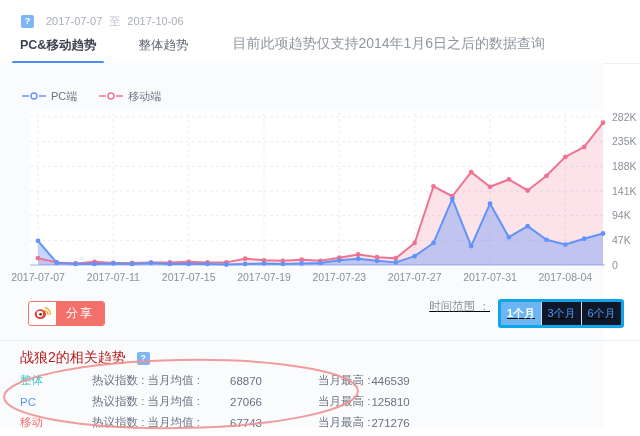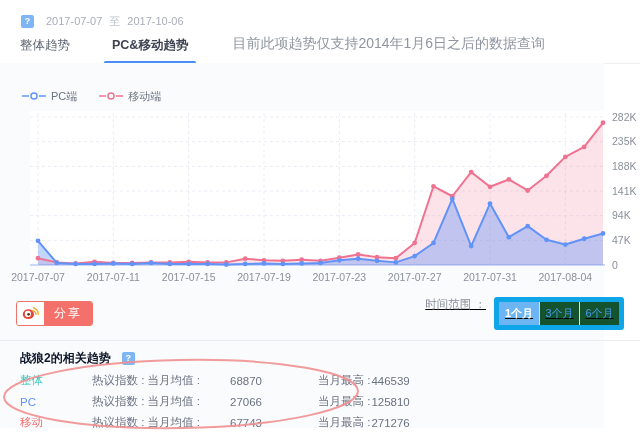--- a/index.html
+++ b/index.html
@@ -29,36 +29,36 @@
   .section { position:absolute; top:63px; left:0; width:604px; height:365px; background:#fafbfd; }
   .legend { display:flex; align-items:center; gap:22px; padding:26px 0 0 22px; height:40px; }
   .legend-item { display:flex; align-items:center; gap:5px; font-size:11px; color:#6b7280; cursor:pointer; }
   .chart-wrap { position:absolute; top:42px; left:0; width:640px; height:190px; }
   .chart-wrap svg { display:block; }
 
   
   .toolbar { position:absolute; top:233px; left:0; width:640px; height:34px;
     display:flex; align-items:center; justify-content:space-between; padding:0 16px; }
   .share-btn { display:flex; align-items:stretch; height:25px; border:1px solid #f3706b;
-    border-radius:3px; overflow:hidden; cursor:pointer; background:#bef264; }
+    border-radius:3px; overflow:hidden; cursor:pointer; background:#bef264;margin-left:12px; }
   .share-icon-box { width:27px; display:flex; align-items:center; justify-content:center; background:#fff; }
   .share-label { background:#f3706b; color:#fff; font-size:12px; display:flex; align-items:center; padding:0 10px; letter-spacing:2px; }
   .range-group { display:flex; align-items:flex-start;text-decoration:underline; }
   .range-label { font-size:11.5px; color:#8a9099; margin-right:8px; }
-  .range-btns { display:flex; border:5px solid #0ea5e9; border-radius:3px; overflow:hidden; }
+  .range-btns { display:flex; border:3px solid #0ea5e9; border-radius:3px; overflow:hidden; }
   .range-btn { width:40px; height:23px; display:flex; align-items:center; justify-content:center;
-    font-size:11px; color:#4a9af0; background:#14532d; cursor:pointer; border-left:1px solid #cfe0f2; }
+    font-size:11px; color:#4a9af0; background:#0f172a; cursor:pointer; border-left:1px solid #cfe0f2; }
   .range-btn:first-child { border-left:none; }
   .range-btn.selected { background:#6db5f2; color:#fff; font-weight:bold; }
 
   
   .related { position:absolute; top:277px; left:0; width:640px; height:88px;
     border-top:1px solid #e9edf1; padding:8px 0 0 20px; }
   .related-head { display:flex; align-items:center; gap:6px; height:18px; }
-  .related-title { font-size:12px; font-weight:bold; color:#0f172a; }
+  .related-title { font-size:14px; font-weight:normal; color:#b91c1c; }
   .related-table { margin-top:3px; }
   .rel-row { display:flex; align-items:center; height:21px; font-size:11.5px; color:#6b7280; }
   .rel-label { width:72px; }
   .rel-label.c-overall { color:#3fc6c0; cursor:pointer; }
   .rel-label.c-pc { color:#6293f8; cursor:pointer; }
   .rel-label.c-mobile { color:#f56c6c; cursor:pointer; }
   .rel-metric { width:138px; }
   .rel-avg { width:56px; }
   .rel-high-label { margin-left:32px; }
   .rel-high { margin-left:1px; }
@@ -73,22 +73,22 @@
   <div class="header">
     <span class="help-badge">?</span>
     <span class="date-range">
       <span>2017-07-07</span>
       <span class="date-sep">至</span>
       <span>2017-10-06</span>
     </span>
   </div>
 
   <div class="tabbar">
+    <div class="tab active">PC&amp;移动趋势</div>
     <div class="tab">整体趋势</div>
-    <div class="tab active">PC&amp;移动趋势</div>
     <div class="tab-note">目前此项趋势仅支持2014年1月6日之后的数据查询</div>
   </div>
 
   <div class="section">
 
     <div class="legend">
       <div class="legend-item">
         <svg class="lg-marker" width="24" height="8">
           <line x1="0" y1="4" x2="7" y2="4" stroke="#6293f8" stroke-width="1.5"></line>
           <circle cx="12" cy="4" r="3" fill="#fff" stroke="#6293f8" stroke-width="1.5"></circle>

